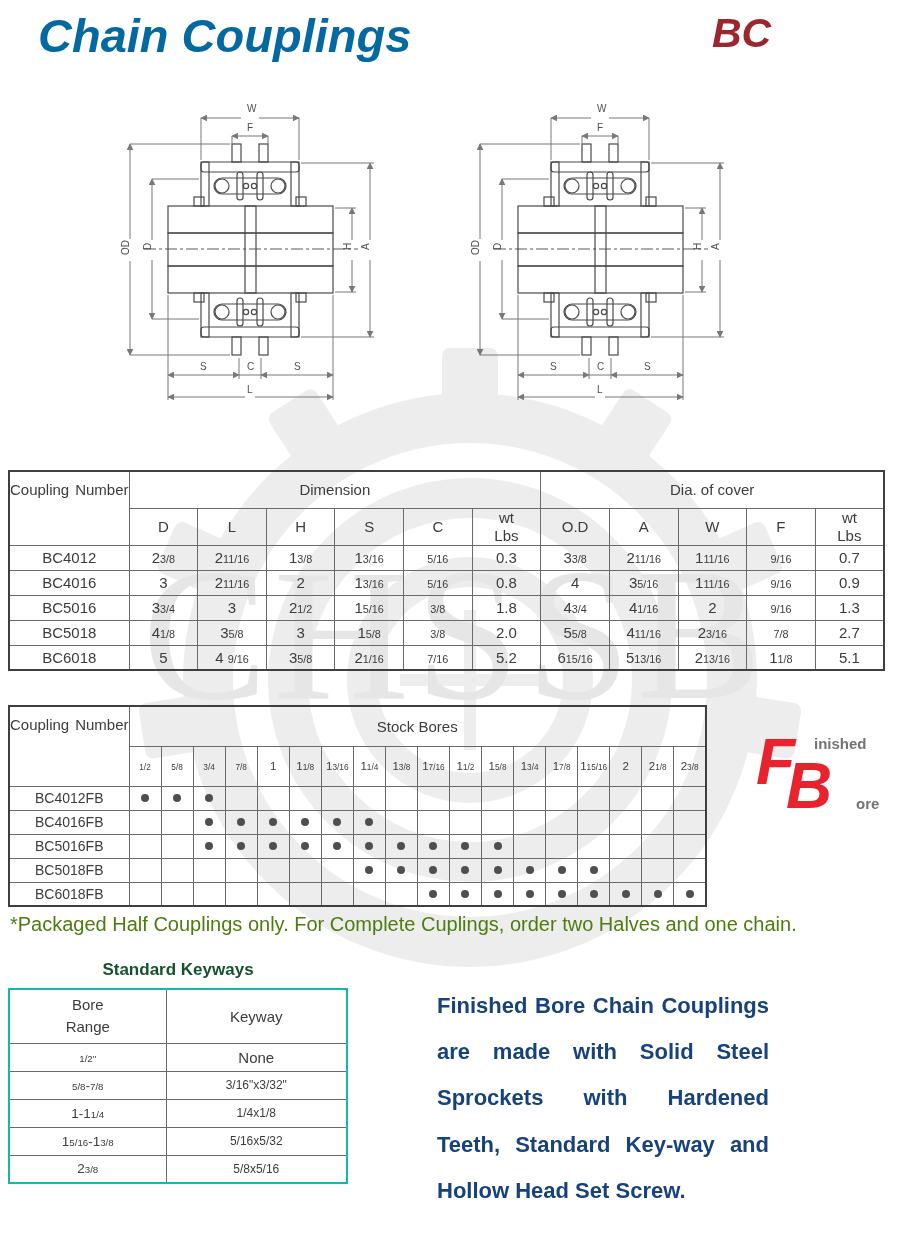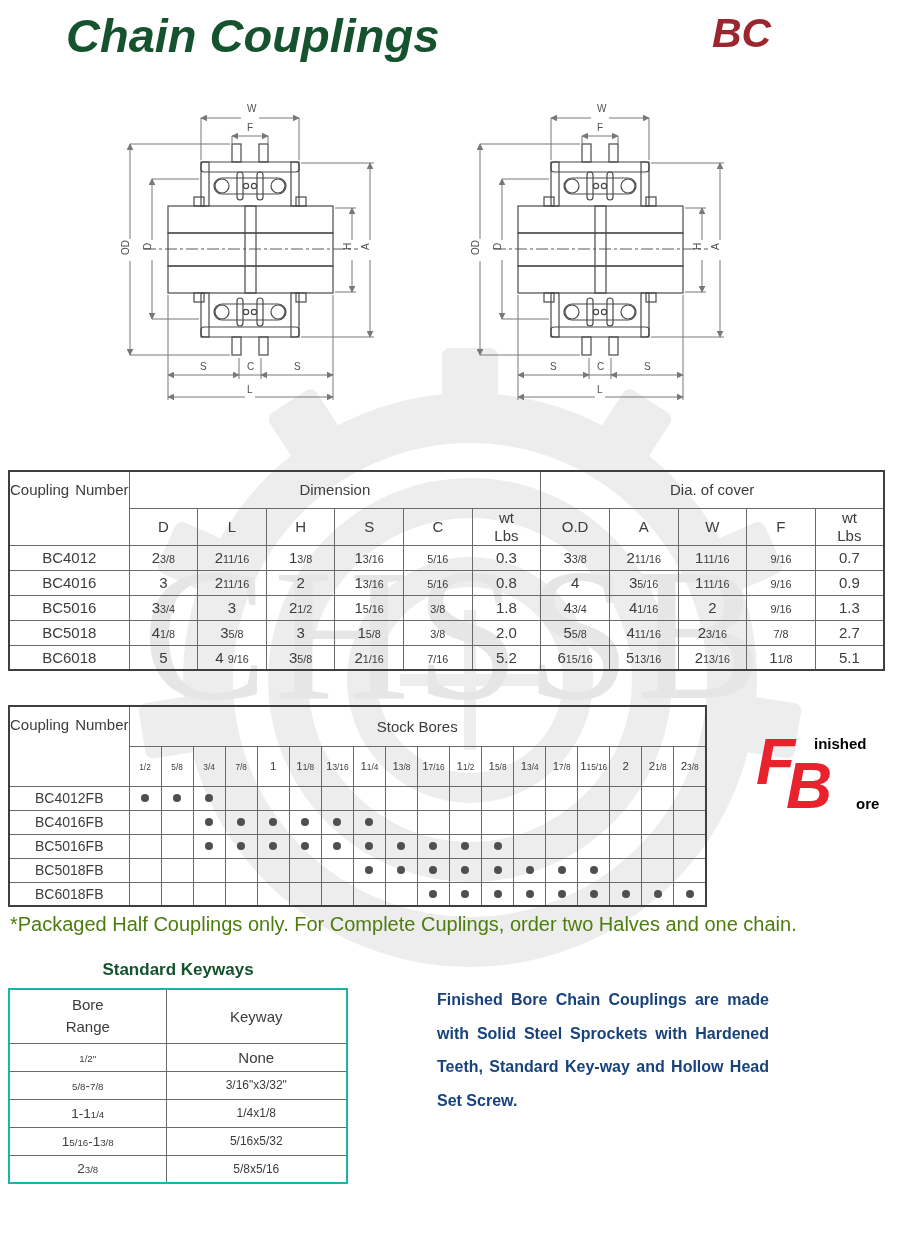--- a/index.html
+++ b/index.html
@@ -4,21 +4,21 @@
 <style>
   * { margin:0; padding:0; box-sizing:border-box; }
   body { background:#fff; font-family:"Liberation Sans", sans-serif; }
   #page { position:relative; width:900px; height:1243px; background:#fff; overflow:hidden; margin:0 auto; }
 
   
   #watermark { position:absolute; left:0; top:0; width:900px; height:1243px; z-index:0; }
 
   
   .page-title { position:absolute; left:38px; top:8px; font-size:47px; font-weight:bold; font-style:italic;
-    color:#14532d; letter-spacing:0px; z-index:2;margin-left:28px; }
+    color:#0369a1; letter-spacing:0px; z-index:2; }
   .model-code { position:absolute; left:712px; top:10px; font-size:41px; font-weight:bold; font-style:italic;
     color:#9c262e; z-index:2; }
 
   
   .diagram { position:absolute; top:96px; width:285px; height:315px; z-index:1; }
   #diagram-left { left:106px; }
   #diagram-right { left:456px; }
   .dim-line, .ext-line { stroke:#787878; stroke-width:1; fill:none; }
   .part-stroke { stroke:#4a4a4a; stroke-width:1.2; fill:none; }
   .dim-label { font-family:"Liberation Sans",sans-serif; font-size:10px; fill:#4f4f4f; }
@@ -47,41 +47,41 @@
   #stock-table td { height:24px; font-size:14px; }
   #stock-table col.c-name { width:120px; }
   .dot { width:8px; height:8px; border-radius:50%; background:#4f4f4f; margin:0 auto; }
 
   
   #fb-logo { position:absolute; left:756px; top:730px; width:140px; height:92px; z-index:1; }
   .fb-letter { position:absolute; font-weight:bold; font-style:italic; color:#e8232d;
     font-size:64px; line-height:1; font-family:"Liberation Sans",sans-serif; }
   .fb-f { left:0; top:0; }
   .fb-b { left:30px; top:24px; }
-  .fb-small { position:absolute; font-weight:bold; color:#000000; font-size:15px; line-height:1; }
+  .fb-small { position:absolute; font-weight:bold; color:#737373; font-size:15px; line-height:1; }
   .fb-finished { left:58px; top:6px; }
   .fb-ore { left:100px; top:66px; }
 
   
   #note { position:absolute; left:10px; top:913px; font-size:20px; color:#4d7c0f; z-index:1; }
 
   
   #keyways-title { position:absolute; left:8px; top:960px; width:340px; text-align:center;
     font-size:17px; font-weight:bold; color:#14532d; z-index:1; }
   #keyways-wrap { position:absolute; left:8px; top:988px; z-index:1; }
   #keyways-table { width:340px; border:2px solid #14b8a6; }
   #keyways-table th { font-size:15px; height:54px; }
   #keyways-table td { height:28px; font-size:15px; }
   #keyways-table td.range { font-size:13.5px; }
   #keyways-table td.small-kw { font-size:12px; }
   #keyways-table col.c-range { width:157px; }
   .hdr-2l { line-height:1.5; }
 
   
-  #description { position:absolute; left:437px; top:983px; width:332px; font-size:16px; font-weight:bold;
+  #description { position:absolute; left:437px; top:983px; width:332px; font-size:22px; font-weight:bold;
     color:#17427c; text-align:justify; line-height:2.1; z-index:1; }
 </style>
 </head>
 <body>
 
 <div id="page">
 
   <svg id="watermark" viewBox="0 0 900 1243" aria-hidden="true">
     <g fill="none" stroke="#ededed">
       <circle cx="470" cy="680" r="262" stroke-width="50"></circle>

